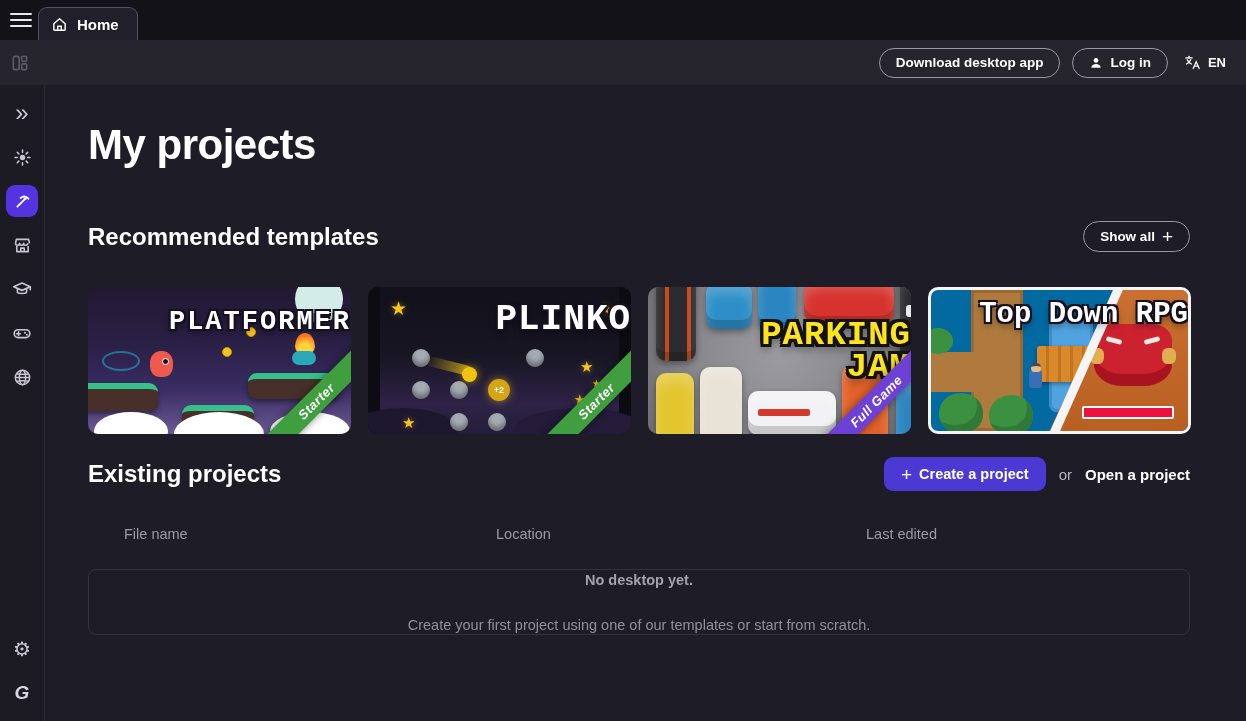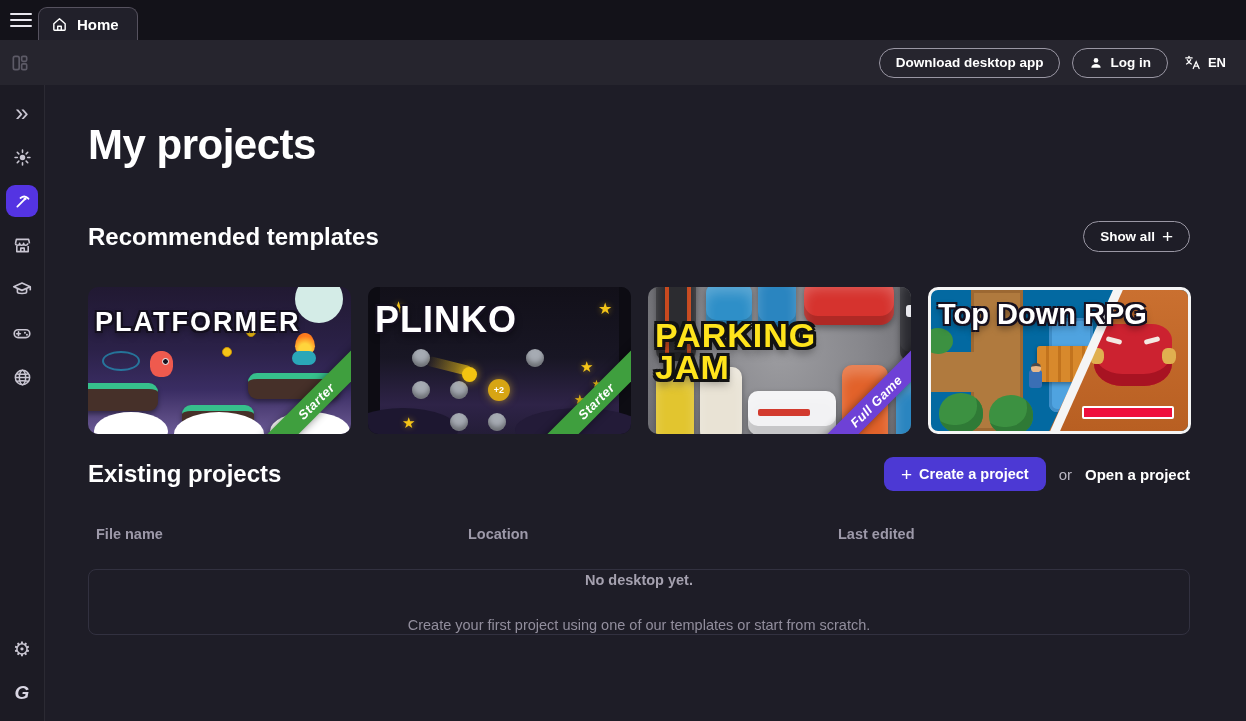--- a/index.html
+++ b/index.html
@@ -39,22 +39,22 @@
   .content { position:absolute; left:45px; top:85px; right:0; bottom:0; padding:0 56px 0 43px; }
   h1 { margin-top:36px; font-size:42px; font-weight:800; letter-spacing:-0.5px; }
   .sec-row { display:flex; align-items:center; justify-content:space-between; }
   .sec-row.templates { margin-top:52px; }
   h2 { font-size:24px; font-weight:700; }
   .showall { height:31px; }
   .plus { font-size:19px; font-weight:400; line-height:1; }
 
   .cards { margin-top:35px; display:flex; gap:17px; }
   .card { position:relative; width:263px; height:147px; border-radius:10px; overflow:hidden; cursor:pointer; flex:0 0 auto; }
-  .card-title { position:absolute; left:7px; right:0; text-align:left; font-weight:800; color:#fff; z-index:5;
-                text-shadow:-2px -2px 0 #15101f, 2px -2px 0 #15101f, -2px 2px 0 #15101f, 2px 2px 0 #15101f, 0 4px 7px rgba(0,0,0,.55); }
+  .card-title { position:absolute; left:7px; right:0; text-align:right; font-weight:800; color:#fff; z-index:5;
+                text-shadow:-2px -2px 0 #15101f, 2px -2px 0 #15101f, -2px 2px 0 #15101f, 2px 2px 0 #15101f, 0 4px 7px rgba(0,0,0,.55);font-family:Liberation Mono, monospace; }
   .ribbon { position:absolute; width:150px; height:22px; right:-40px; bottom:22px; transform:rotate(-45deg); z-index:6;
             display:flex; align-items:center; justify-content:center; font-size:13px; font-weight:700; font-style:italic;
             color:#fff; box-shadow:0 0 8px rgba(0,0,0,.45); letter-spacing:.5px; }
   .ribbon.green { background:#3f9f3e; }
   .ribbon.purple { background:#6e41d6; }
 
   
   .c1 { background:linear-gradient(180deg,#211932 0%,#2b2148 42%,#3a2d63 70%,#584880 88%,#6a5a96 100%); }
   .c1 .title { top:20px; font-size:27px; letter-spacing:2px; }
   .moon { position:absolute; top:-12px; right:8px; width:48px; height:48px; border-radius:50%; background:#d4ece7; }
@@ -125,21 +125,21 @@
   .boss .chk { position:absolute; top:24px; width:14px; height:16px; background:#e0b050; border-radius:40%; }
   .ckl { left:-4px; } .ckr { right:-4px; }
   .hp { position:absolute; right:14px; bottom:12px; width:92px; height:13px; background:#ef0f3c; border:2px solid #fff; border-radius:2px; }
 
   
   .sec-row.projects { margin-top:23px; }
   .proj-actions { display:flex; align-items:center; gap:13px; }
   .create-btn { height:34px; border-radius:9px; padding:0 17px; font-size:14.5px; }
   .or { color:#b9b6c2; font-size:15px; }
   .open-link { font-size:15px; font-weight:700; color:#fff; cursor:pointer; text-decoration:none; }
-  .thead { margin-top:35px; display:flex; color:#9d99a9; font-size:14.5px; font-weight:700; }
+  .thead { margin-top:35px; display:flex; color:#9d99a9; font-size:14.5px; font-weight:400;margin-left:28px; }
   .th1 { flex:0 0 380px; padding-left:8px; } .th2 { flex:0 0 370px; } .th3 { flex:1; }
   .empty-box { margin-top:27px; height:66px; border:1px solid #323140; border-radius:8px;
                display:flex; flex-direction:column; align-items:center; justify-content:center; gap:5px; }
   .empty-box .l1 { color:#a5a1af; font-size:14.5px; font-weight:700; }
   .empty-box .l2 { color:#928e9d; font-size:14.5px;margin-top:24px; }
 </style>
 </head>
 <body>
 
 <div class="tabbar">

